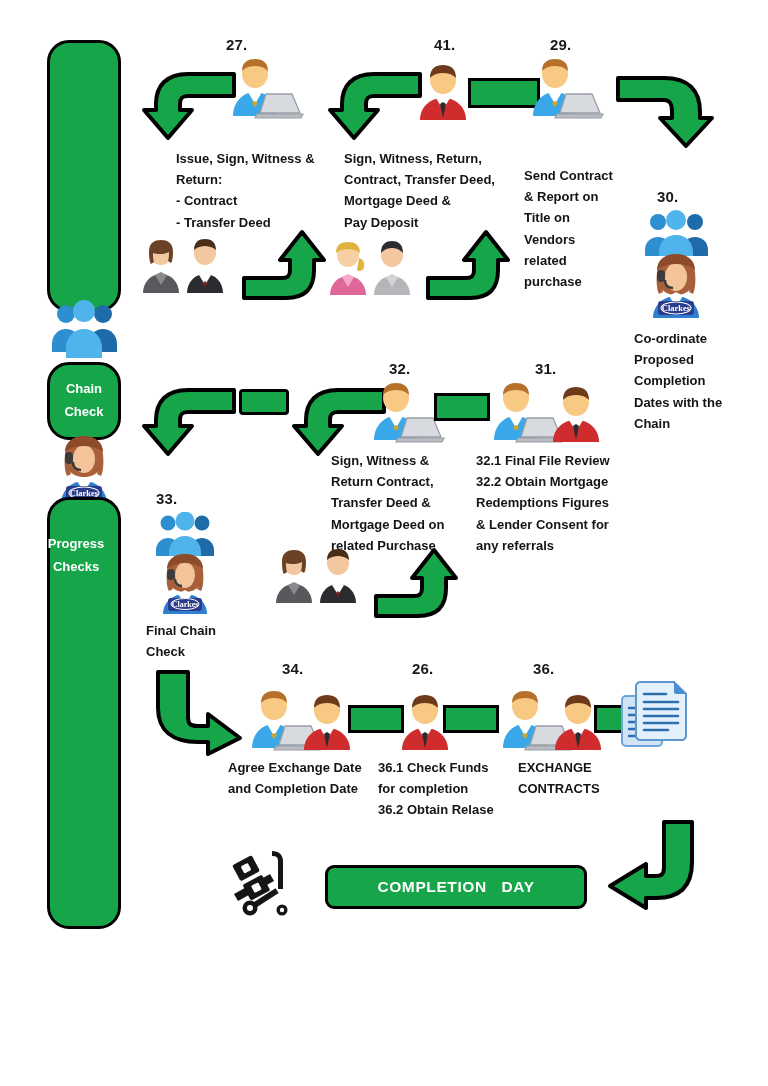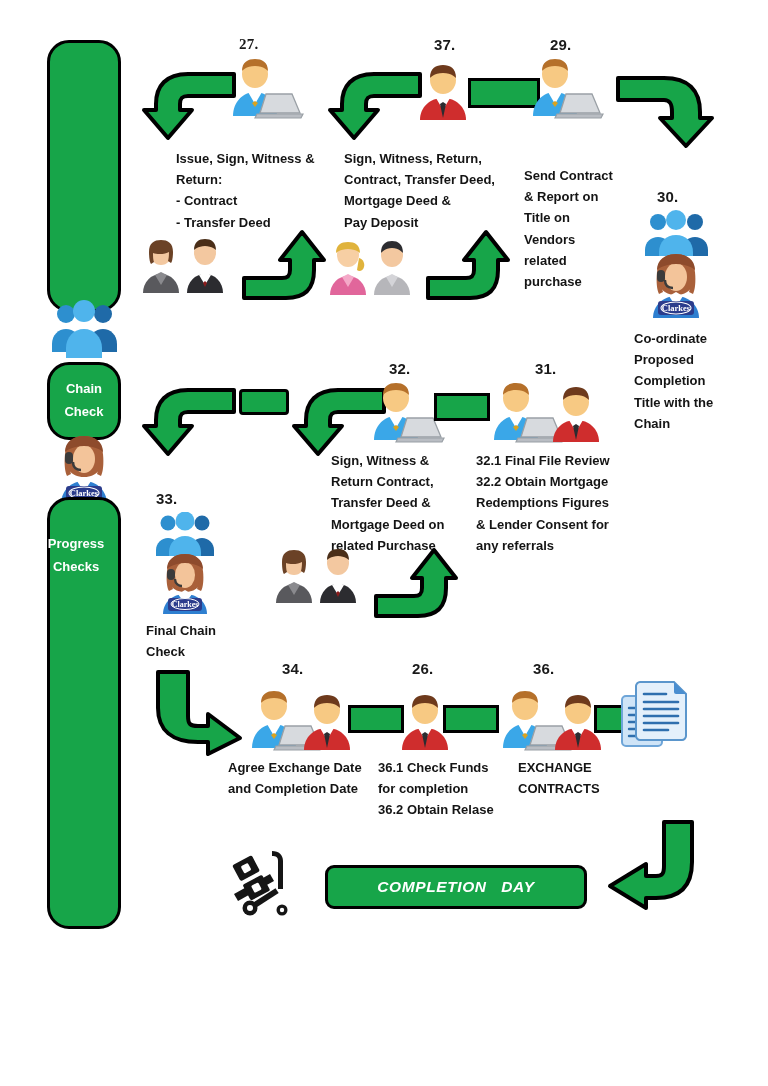--- a/index.html
+++ b/index.html
@@ -39,21 +39,20 @@
     line-height:1.75;
     text-align:center;
     white-space:pre-line;
   }
   .banner-label{
     font-size:15.5px;
     font-weight:bold;
     color:#ffffff;
     letter-spacing:.6px;
     white-space:pre;
-    font-style:italic;
   }
 
   
   .green-bar{
     background:#17a549;
     border:3px solid #000000;
     border-radius:22px;
     box-sizing:border-box;
   }
   .green-rect{
@@ -119,21 +118,21 @@
   <div class="abs bar-label" style="left:39px;top:533px;width:74px;">Progress
 Checks</div>
 
   <div class="abs arrow" style="left:142px;top:68px;width:96px;height:75px;">
     <svg viewBox="0 0 96 75" width="96" height="75">
       <path d="M92 6 H46 C24 6 14 18 14 36 V42 H2 L26 70 L50 42 H38 V36
                C38 30 40 28 46 28 H92 Z" fill="#17a549" stroke="#000" stroke-width="4" stroke-linejoin="round"></path>
     </svg>
   </div>
 
-  <div class="abs step-num" style="left:239px;top:36px;font-family:Liberation Serif, serif;">27.</div>
+  <div class="abs step-num" style="left:226px;top:36px;">27.</div>
   <div class="abs icon" style="left:224px;top:58px;width:80px;height:62px;">
     <svg viewBox="0 0 80 62" width="80" height="62">
       <ellipse cx="31" cy="16" rx="13" ry="14" fill="#f7c983"></ellipse>
       <path d="M18 13c0-9 6-12 13-12s13 3 13 12c0 0-4-5-13-5s-13 5-13 5z" fill="#b5702a"></path>
       <path d="M9 58c0-14 10-24 22-24s22 10 22 24z" fill="#3aa7e8"></path>
       <path d="M24 34l7 12 7-12-7-4z" fill="#ffffff"></path>
       <path d="M28 45l3 4 3-4-3-2z" fill="#d8a321"></path>
       <path d="M36 55 L76 55 L68 36 L42 36 Z" fill="#d7dade" stroke="#9aa0a6" stroke-width="1.3"></path>
       <path d="M33 56 L79 56 L77 60 L31 60 Z" fill="#b9bdc3" stroke="#9aa0a6" stroke-width="1.2"></path>
     </svg>
@@ -164,21 +163,21 @@
     </svg>
   </div>
 
   <div class="abs arrow" style="left:328px;top:68px;width:96px;height:75px;">
     <svg viewBox="0 0 96 75" width="96" height="75">
       <path d="M92 6 H46 C24 6 14 18 14 36 V42 H2 L26 70 L50 42 H38 V36
                C38 30 40 28 46 28 H92 Z" fill="#17a549" stroke="#000" stroke-width="4" stroke-linejoin="round"></path>
     </svg>
   </div>
 
-  <div class="abs step-num" style="left:434px;top:36px;">37.</div>
+  <div class="abs step-num" style="left:434px;top:36px;">41.</div>
   <div class="abs icon" style="left:416px;top:62px;width:54px;height:58px;">
     <svg viewBox="0 0 54 58" width="54" height="58">
       <ellipse cx="27" cy="18" rx="13" ry="14" fill="#f7c983"></ellipse>
       <path d="M14 16c0-10 6-13 13-13s13 3 13 13c0 0-4-5-13-5s-13 5-13 5z" fill="#6e3a1c"></path>
       <path d="M4 58c0-13 10-22 23-22s23 9 23 22z" fill="#cf2d2d"></path>
       <path d="M20 36l7 12 7-12-7-4z" fill="#ffffff"></path>
       <path d="M24 42l3 14 3-14-3-2z" fill="#2c2c30"></path>
     </svg>
   </div>
   <div class="abs step-text" style="left:344px;top:148px;width:190px;">Sign, Witness, Return,
@@ -258,21 +257,21 @@
       <path d="M8 66c0-12 10-22 23-22s23 10 23 22z" fill="#2e7fd0"></path>
       <path d="M24 44l7 11 7-11-7-4z" fill="#ffffff"></path>
       <rect x="13" y="49" width="36" height="14" rx="3" fill="#2b3c8c"></rect>
       <ellipse cx="31" cy="56" rx="15" ry="6" fill="#2b3c8c" stroke="#ffffff" stroke-width="1.1"></ellipse>
       <text x="31" y="59" font-family="Liberation Serif, serif" font-size="8.5" font-weight="bold" fill="#ffffff" text-anchor="middle">Clarkes</text>
     </svg>
   </div>
   <div class="abs step-text" style="left:634px;top:328px;width:130px;">Co-ordinate
 Proposed
 Completion
-Title with the
+Dates with the
 Chain</div>
 
   <div class="abs arrow" style="left:142px;top:384px;width:96px;height:75px;">
     <svg viewBox="0 0 96 75" width="96" height="75">
       <path d="M92 6 H46 C24 6 14 18 14 36 V42 H2 L26 70 L50 42 H38 V36
                C38 30 40 28 46 28 H92 Z" fill="#17a549" stroke="#000" stroke-width="4" stroke-linejoin="round"></path>
     </svg>
   </div>
 
   <div class="abs green-rect" style="left:239px;top:389px;width:50px;height:26px;border-radius:4px;"></div>

